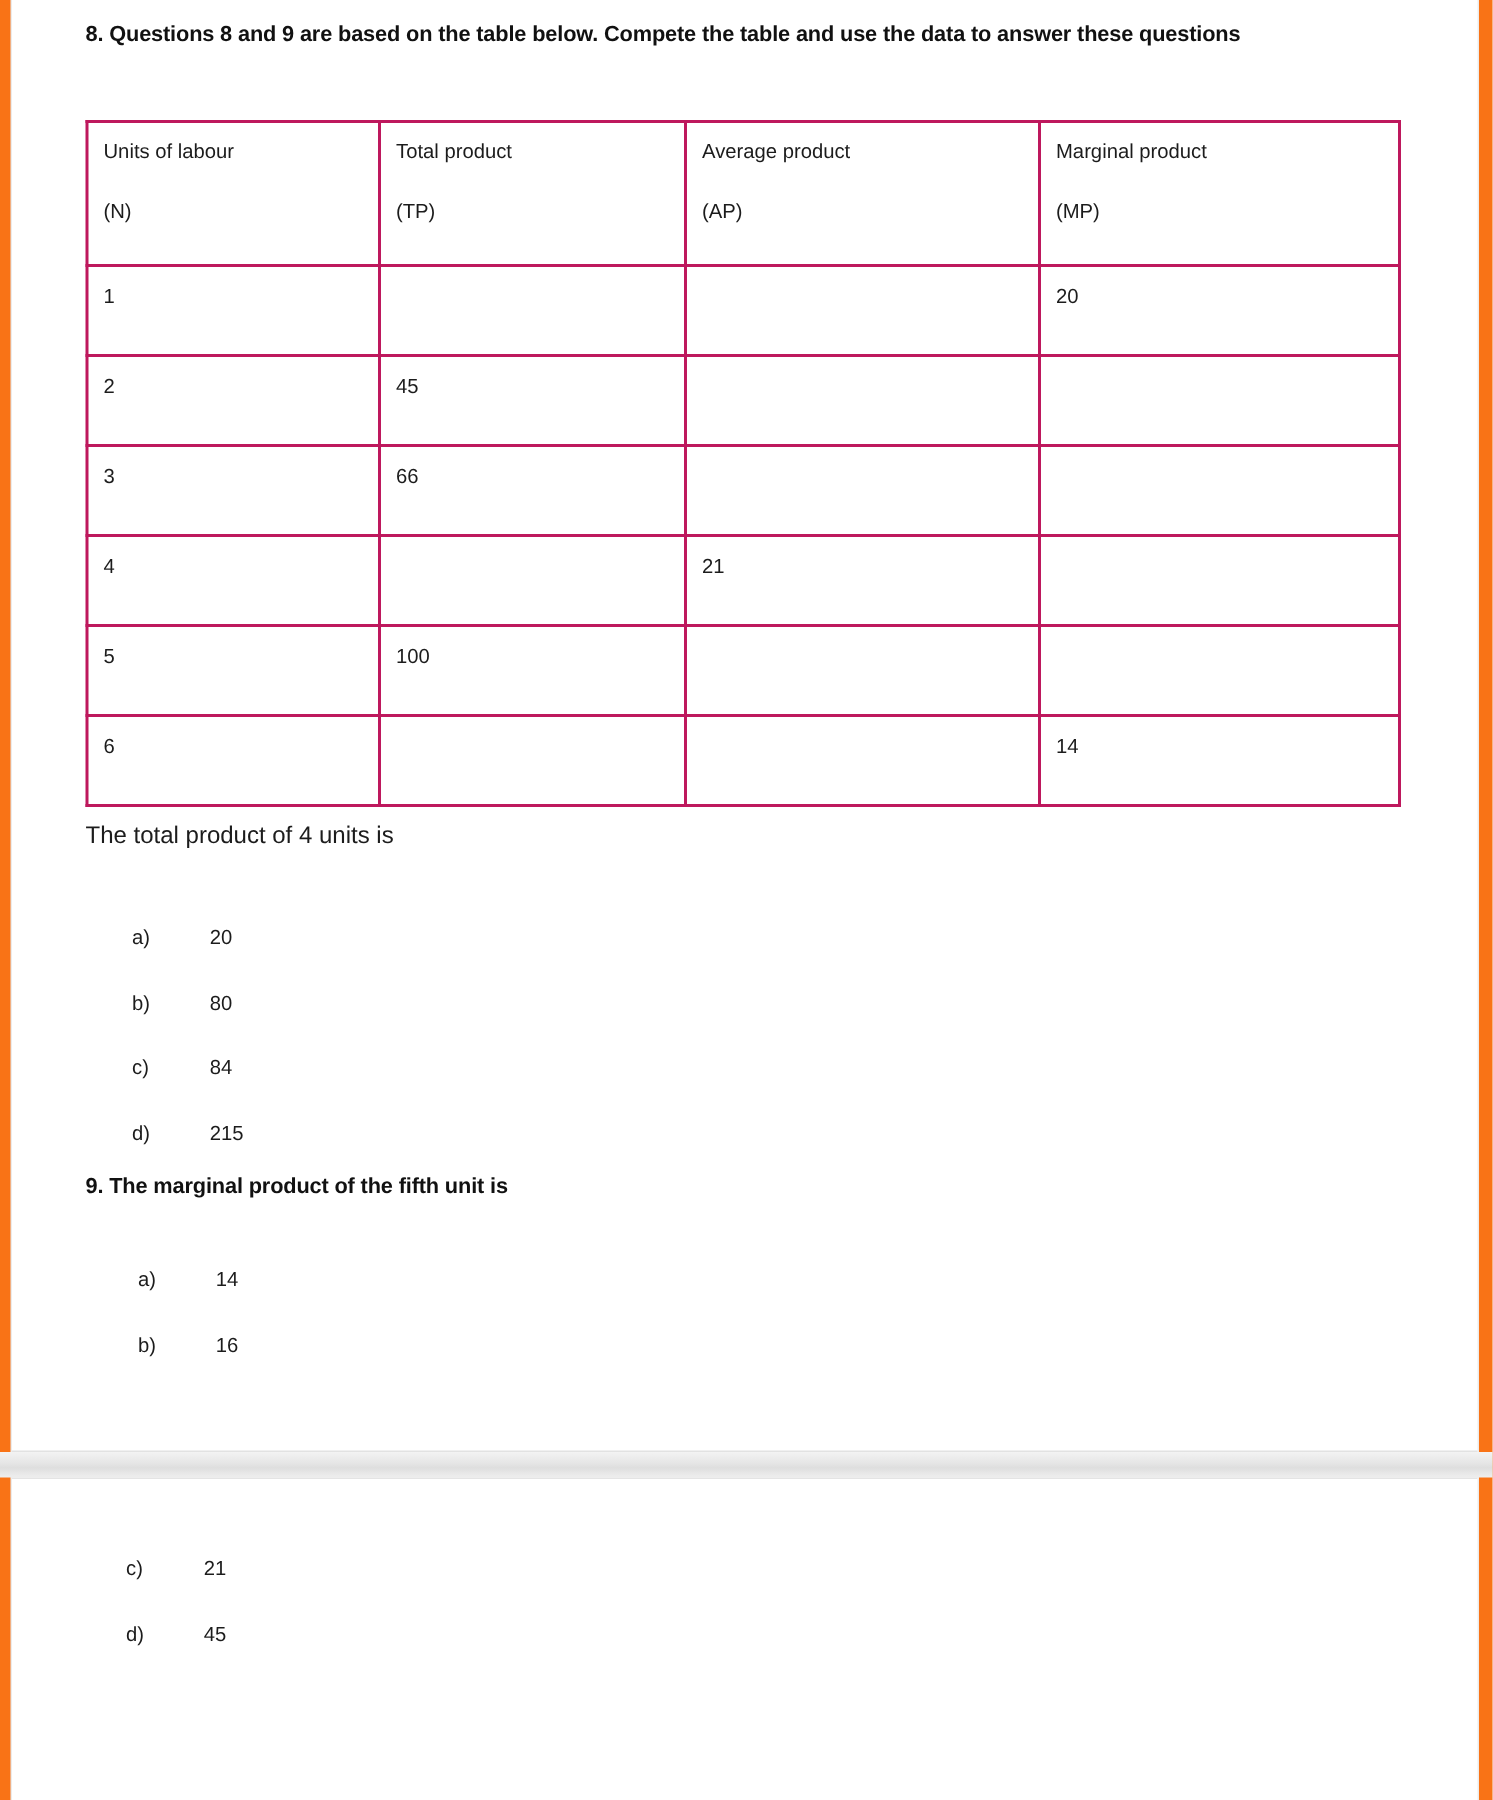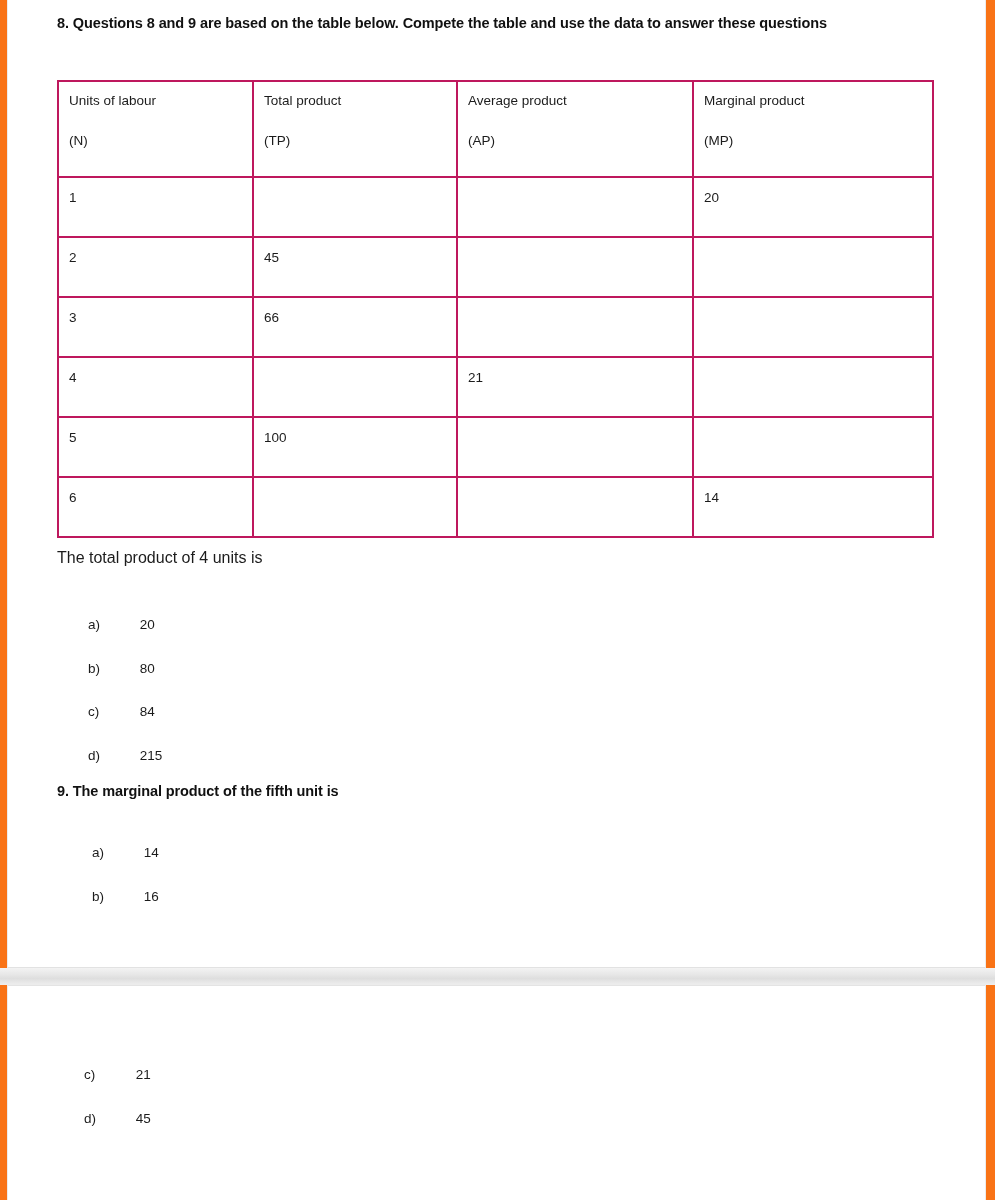--- a/index.html
+++ b/index.html
@@ -130,21 +130,21 @@
 
   
   .options {
     position: absolute;
     list-style: none;
     margin: 0;
     padding: 0;
   }
   #q8-options { left: 80px; top: 592px; margin-top: 25px; }
   #q9-options { left: 84px; top: 845px; }
-  #q9-options-cont { left: 84px; top: 1067px; }
+  #q9-options-cont { left: 84px; top: 1038px; }
 
   .option-row {
     display: block;
     height: 43.5px;
     font-size: 13.5px;
     color: #1c1c1c;
     white-space: nowrap;
   }
   #q9-options .option-row,
   #q9-options-cont .option-row { height: 44px; }

